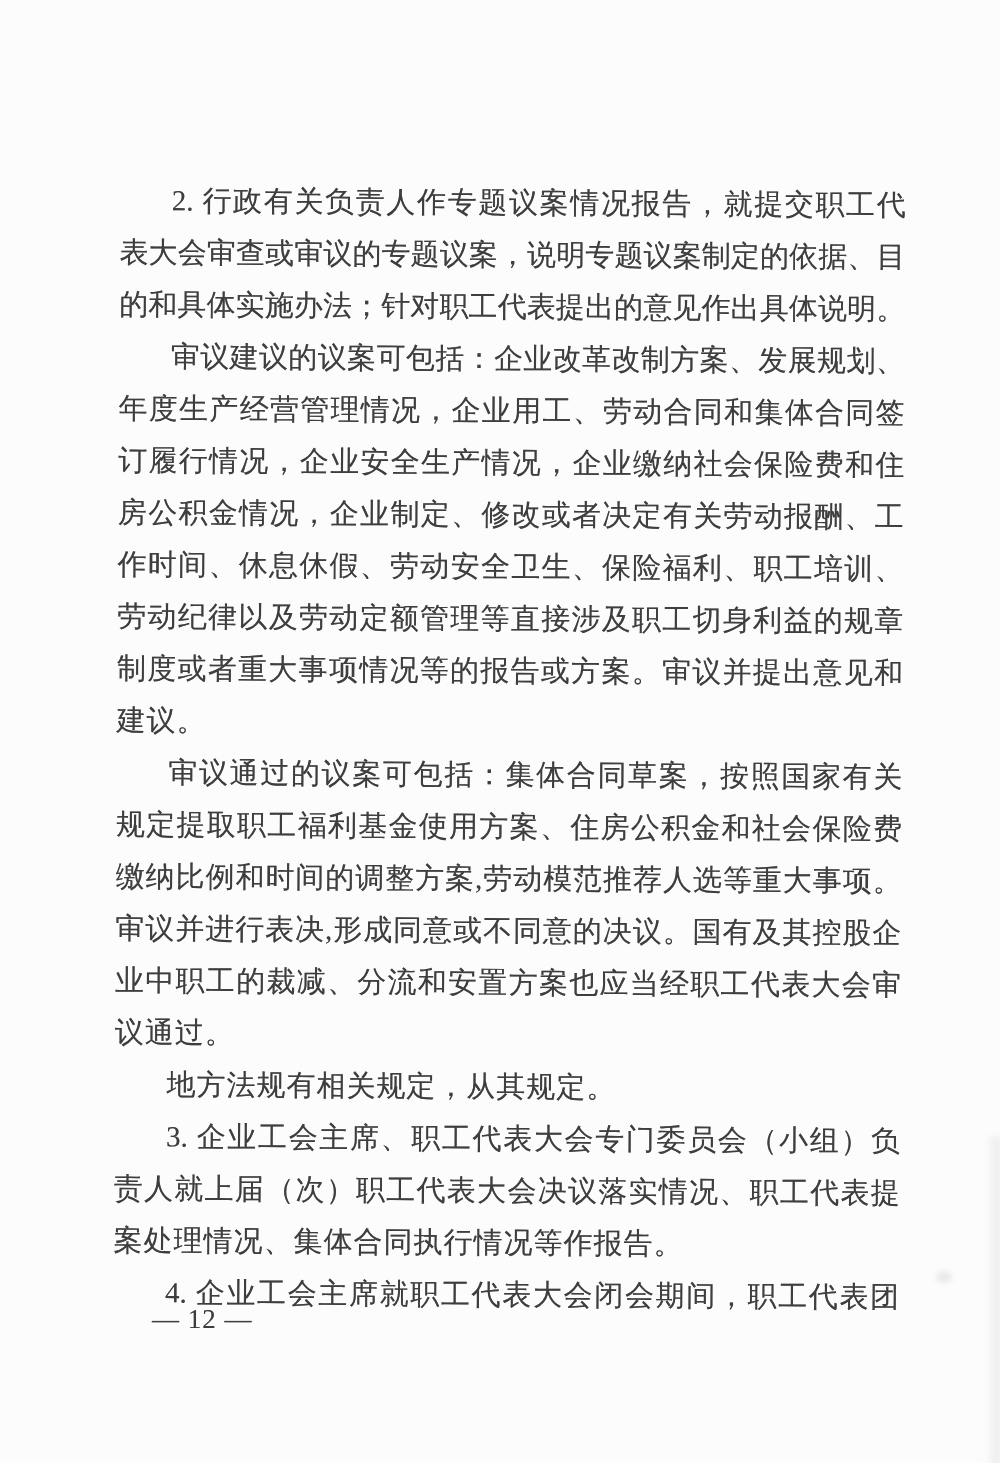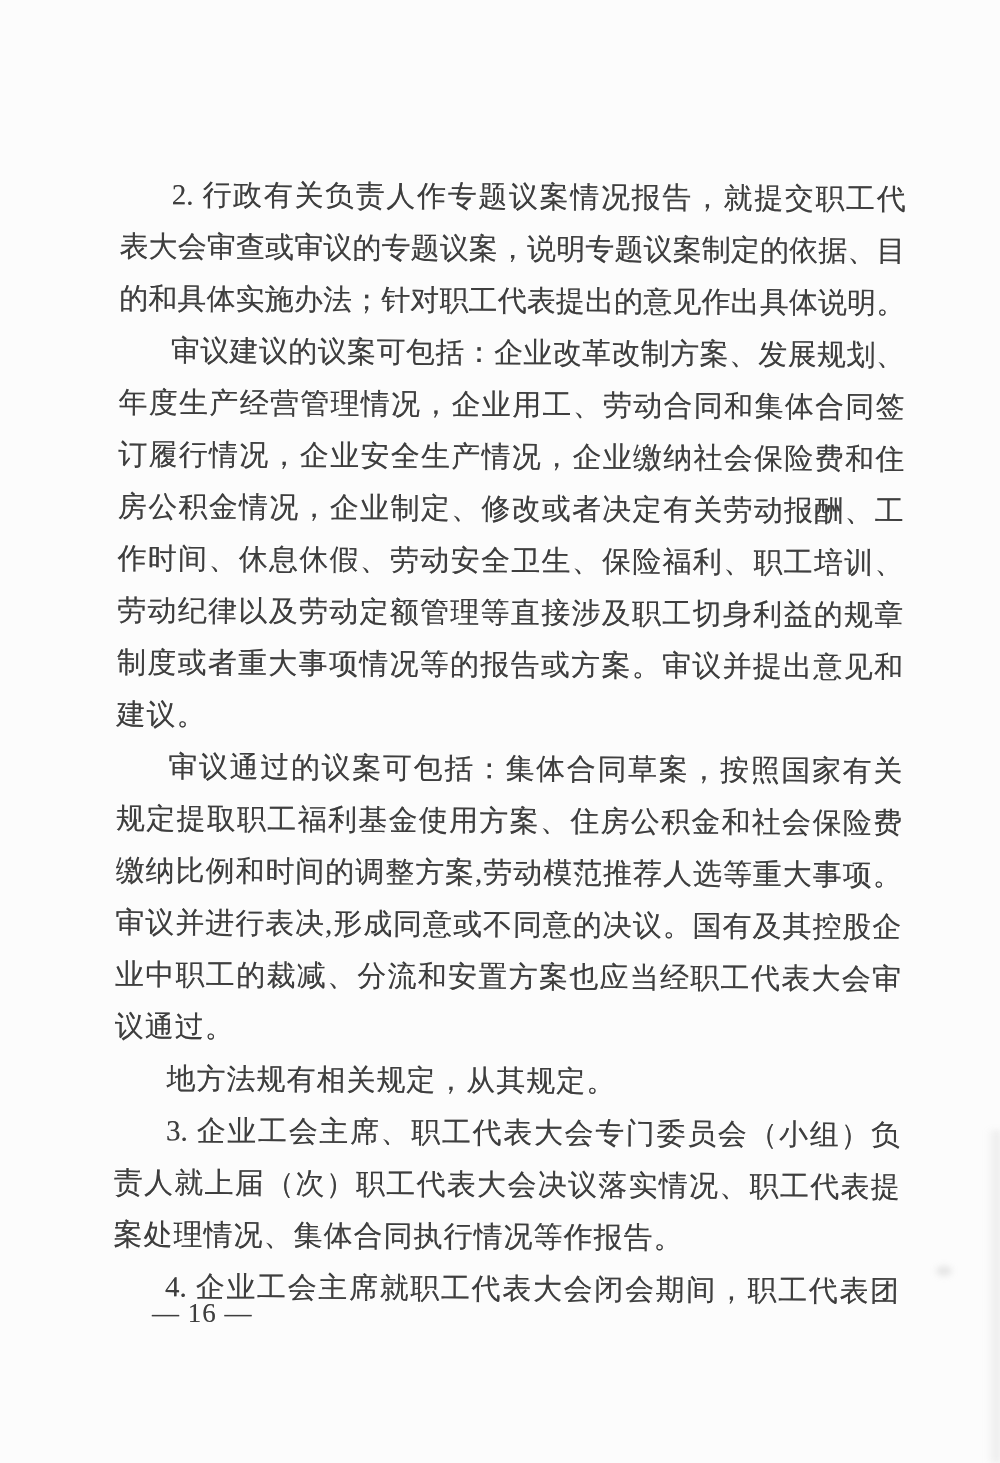--- a/index.html
+++ b/index.html
@@ -7,20 +7,21 @@
     width: 1000px;
     height: 1463px;
     position: relative;
     overflow: hidden;
     background: var(--bg, #fcfcfc);
     font-family: "Liberation Serif", serif;
   }
   .page {
     position: absolute;
     inset: 0;
+    margin-top: 6px;
   }
   .text-block {
     position: absolute;
     left: 120px;
     top: 168px;
     width: 786px;
     transform: rotate(0.35deg);
     transform-origin: 0 0;
     color: var(--ink, #3e3e3e);
     font-size: 29px;
@@ -112,18 +113,18 @@
       <div class="line">责人就上届（次）职工代表大会决议落实情况、职工代表提</div>
       <div class="line end">案处理情况、集体合同执行情况等作报告。</div>
     </div>
 
     <div class="para">
       <div class="line indent">4. 企业工会主席就职工代表大会闭会期间，职工代表团</div>
     </div>
 
   </div>
 
-  <div class="footer">— 16 —</div>
+  <div class="footer">— 12 —</div>
 
   <div class="edge-shadow"></div>
   <div class="smudge"></div>
 
 </div>
 
 </body></html>

